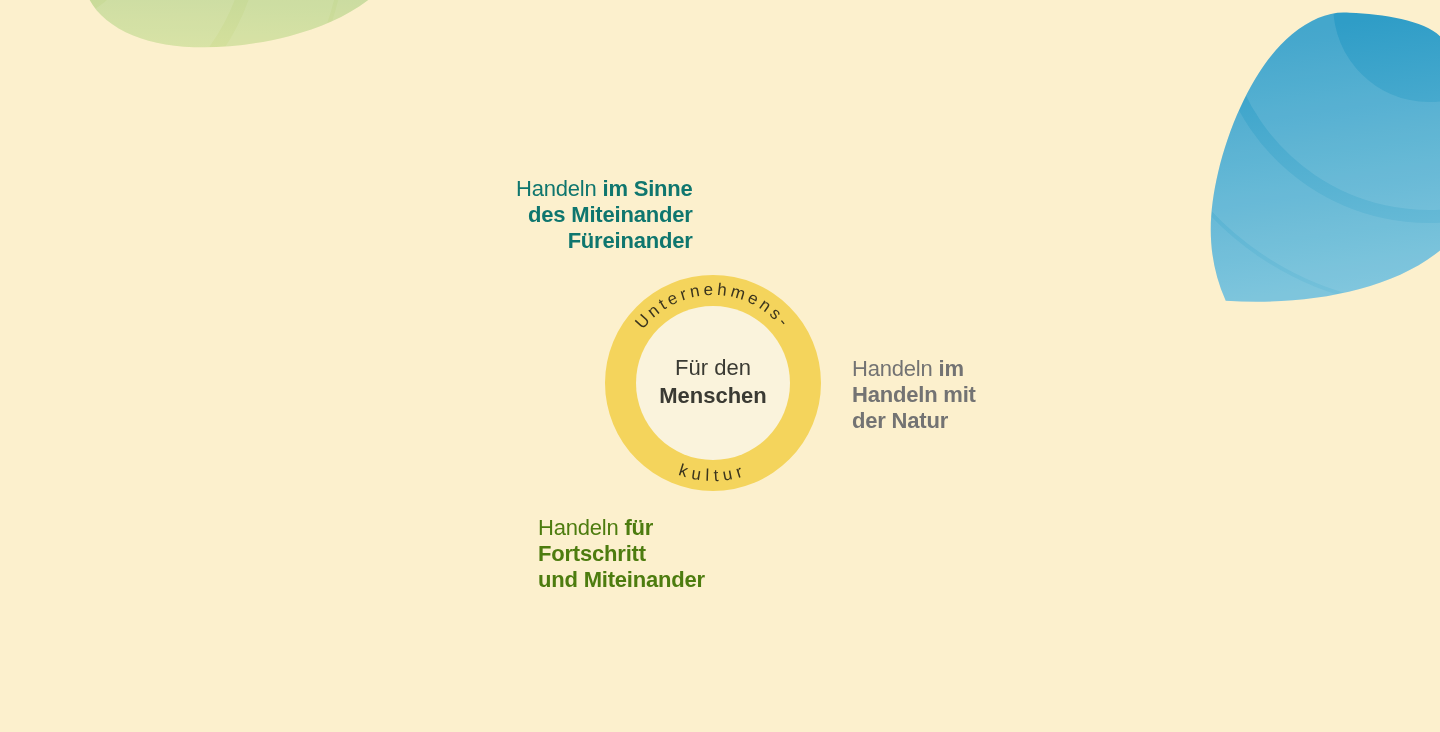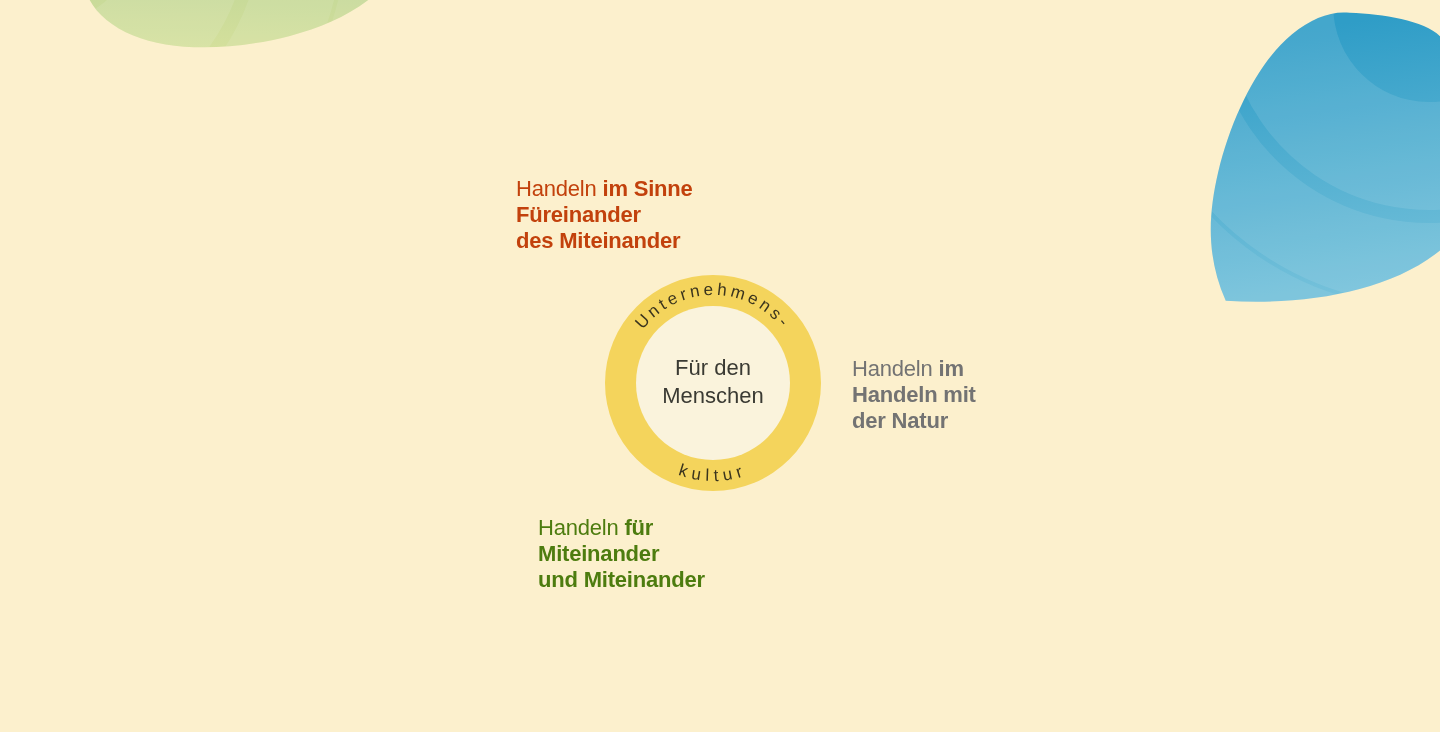--- a/index.html
+++ b/index.html
@@ -12,34 +12,34 @@
   }
   #stage svg { position: absolute; left: 0; top: 0; }
   .petal-label {
     position: absolute;
     font-size: 22px;
     line-height: 26px;
     letter-spacing: -0.2px;
     white-space: nowrap;
   }
   .petal-label strong { font-weight: 700; }
-  .lbl-miteinander { color: #c2410c; }
+  .lbl-miteinander { color: #0f766e; text-align: right; }
   .lbl-natur       { color: #737373; }
   .lbl-fortschritt { color: #4d7c0f; }
   .center-label {
     position: absolute;
     left: 713px; top: 382px;
     transform: translate(-50%, -50%);
     text-align: center;
     font-size: 22px;
     line-height: 28px;
     color: #3A3A33;
     white-space: nowrap;
   }
-  .center-label .line2 { font-weight: 400; }
+  .center-label .line2 { font-weight: 700; }
   .ring-text {
     font-family: "Liberation Sans", sans-serif;
     font-size: 17px;
     font-weight: 400;
     fill: #3A341D;
   }
 </style>
 </head>
 <body>
 
@@ -142,29 +142,29 @@
     </text>
   </svg>
 
   <div class="center-label">
     <div class="line1">Für den</div>
     <div class="line2">Menschen</div>
   </div>
 
   <div class="petal-label lbl-miteinander" style="left:516px; top:176px;">
     <div><span class="pre">Handeln </span><strong>im Sinne</strong></div>
+    <div><span class="pre"></span><strong>des Miteinander</strong></div>
     <div><span class="pre"></span><strong>Füreinander</strong></div>
-    <div><span class="pre"></span><strong>des Miteinander</strong></div>
   </div>
 
   <div class="petal-label lbl-natur" style="left:852px; top:356px;">
     <div><span class="pre">Handeln </span><strong>im</strong></div>
     <div><span class="pre"></span><strong>Handeln mit</strong></div>
     <div><span class="pre"></span><strong>der Natur</strong></div>
   </div>
 
   <div class="petal-label lbl-fortschritt" style="left:538px; top:515px;">
     <div><span class="pre">Handeln </span><strong>für</strong></div>
-    <div><span class="pre"></span><strong>Miteinander</strong></div>
+    <div><span class="pre"></span><strong>Fortschritt</strong></div>
     <div><span class="pre"></span><strong>und Miteinander</strong></div>
   </div>
 
 </div>
 
 </body></html>

